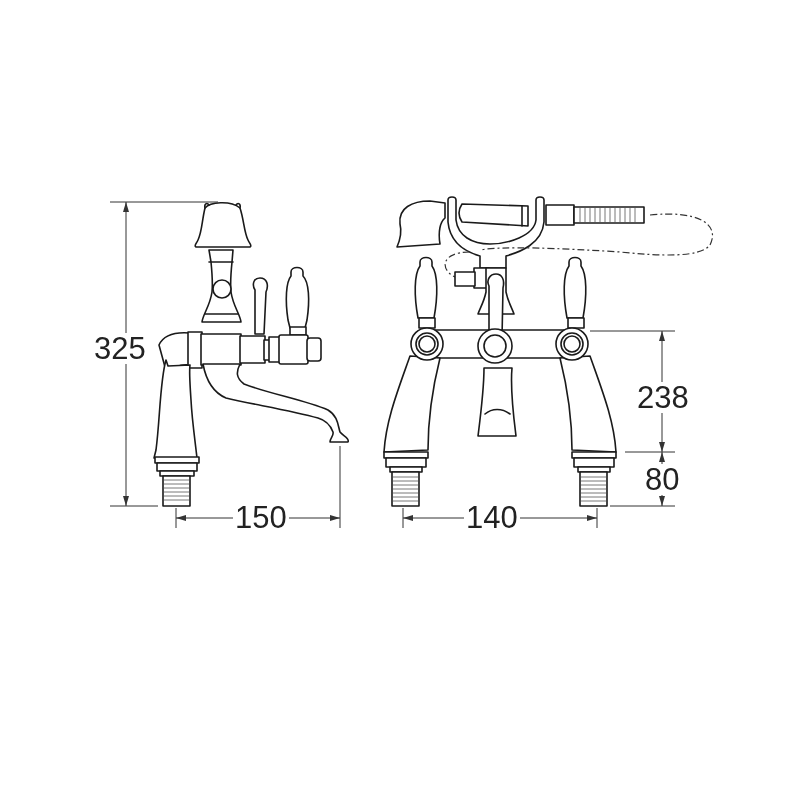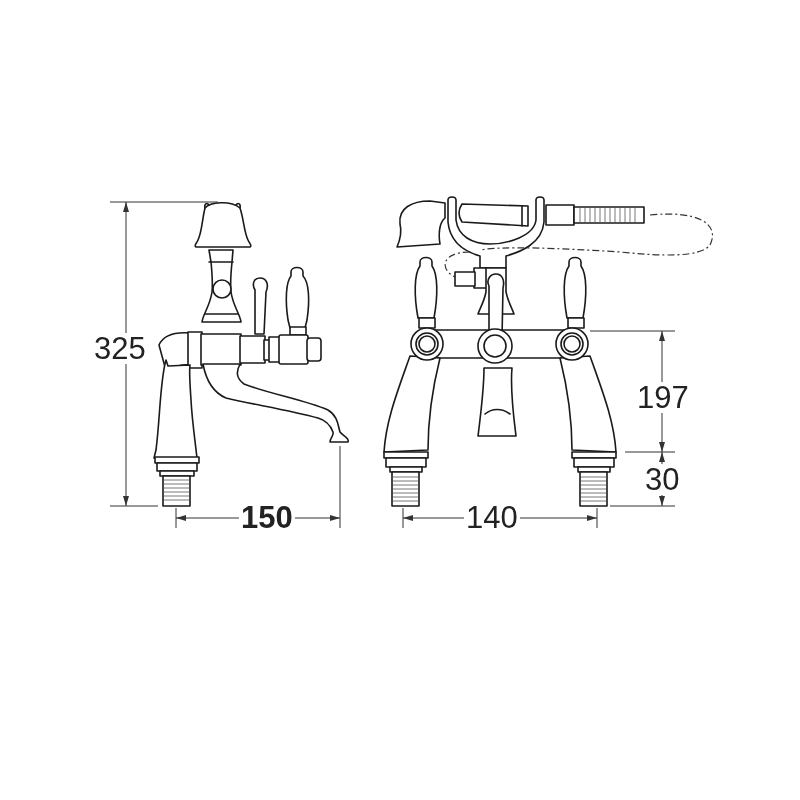--- a/index.html
+++ b/index.html
@@ -177,18 +177,18 @@
     <line class="dim" x1="610" y1="506" x2="675" y2="506"></line>
     <line class="dim" x1="662" y1="331" x2="662" y2="506"></line>
     <path d="M662,331 l-3,10 l6,0 z" fill="#333"></path>
     <path d="M662,452 l-3,-10 l6,0 z" fill="#333"></path>
     <path d="M662,452 l-3,10 l6,0 z" fill="#333"></path>
     <path d="M662,506 l-3,-10 l6,0 z" fill="#333"></path>
   </g>
 </svg>
 
 <span class="label" style="left:92px; top:333px;">325</span>
-<span class="label" style="left:239px; top:502px;font-weight:bold;">150</span>
+<span class="label" style="left:233px; top:502px;">150</span>
 <span class="label" style="left:464px; top:502px;">140</span>
-<span class="label" style="left:635px; top:382px;">197</span>
-<span class="label" style="left:643px; top:464px;">30</span>
+<span class="label" style="left:635px; top:382px;">238</span>
+<span class="label" style="left:643px; top:464px;">80</span>
 
 </div>
 
 </body></html>

